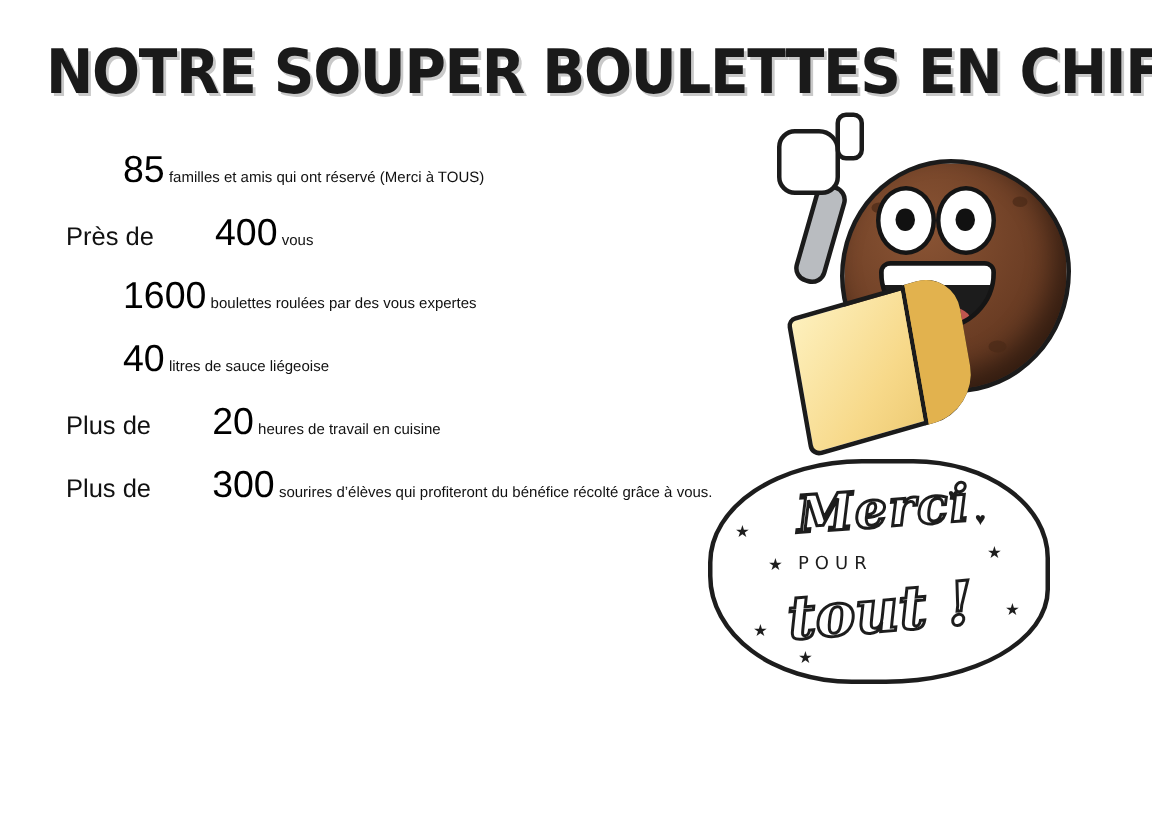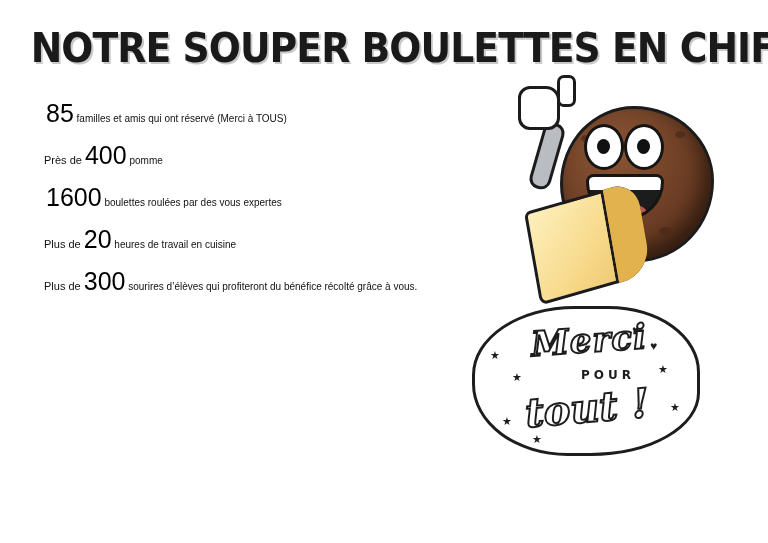--- a/index.html
+++ b/index.html
@@ -44,27 +44,28 @@
   }
   .stat-line {
     position: relative;
     height: 42px;
     line-height: 42px;
     white-space: nowrap;
     font-size: 15.5px;
     color: #111;
   }
   .stat-line .pre {
-    font-size: 11px;
+    font-size: 17px;
     vertical-align: baseline;
   }
   .stat-line .num {
     font-size: 25px;
     vertical-align: baseline;
     color: #000;
+    margin-left: 36px;
   }
   .stat-line .post {
     font-size: 10px;
     vertical-align: baseline;
   }
   .indent-0 { padding-left: 0px; }
   .indent-1 { padding-left: 2px; }
 
   
   .mascot {
@@ -242,26 +243,26 @@
     font-weight: bold;
     font-size: 34px;
     color: #ffffff;
     -webkit-text-stroke: 2px #1d1d1d;
     text-shadow: 0 0 0 #1d1d1d;
     letter-spacing: 1px;
     transform: rotate(-4deg);
   }
   .merci-pour {
     position: absolute;
-    left: 43px;
+    left: 60px;
     top: 62px;
     width: 120px;
-    text-align: right;
+    text-align: left;
     font-family: "DejaVu Sans", sans-serif;
-    font-weight: bold;
+    font-weight: normal;
     font-size: 12px;
     letter-spacing: 4px;
     color: #1d1d1d;
   }
   .merci-tout {
     position: absolute;
     left: 20px;
     top: 78px;
     width: 190px;
     text-align: center;
@@ -291,30 +292,33 @@
 
 <div class="title">NOTRE SOUPER BOULETTES EN CHIFFRES</div>
 
 <div class="stats">
 
   <div class="stat-line indent-1">
     <span class="pre"></span><span class="num">85</span><span class="post"> familles et amis qui ont réservé (Merci à TOUS)</span>
   </div>
 
   <div class="stat-line indent-0">
-    <span class="pre">Près de </span><span class="num">400</span><span class="post"> pomme</span>
+    <span class="pre">Près de </span><span class="num">400</span><span class="post"> vous</span>
   </div>
 
   <div class="stat-line indent-1">
     <span class="pre"></span><span class="num">1600</span><span class="post"> boulettes roulées par des vous expertes</span>
   </div>
 
 
 
 
+  <div class="stat-line indent-1">
+    <span class="pre"></span><span class="num">40</span><span class="post"> litres de sauce liégeoise</span>
+  </div>
 
   <div class="stat-line indent-0">
     <span class="pre">Plus de </span><span class="num">20</span><span class="post"> heures de travail en cuisine</span>
   </div>
 
 
   <div class="stat-line indent-0">
     <span class="pre">Plus de </span><span class="num">300</span><span class="post">  sourires d’élèves qui profiteront du bénéfice récolté grâce à vous.</span>
   </div>
 

